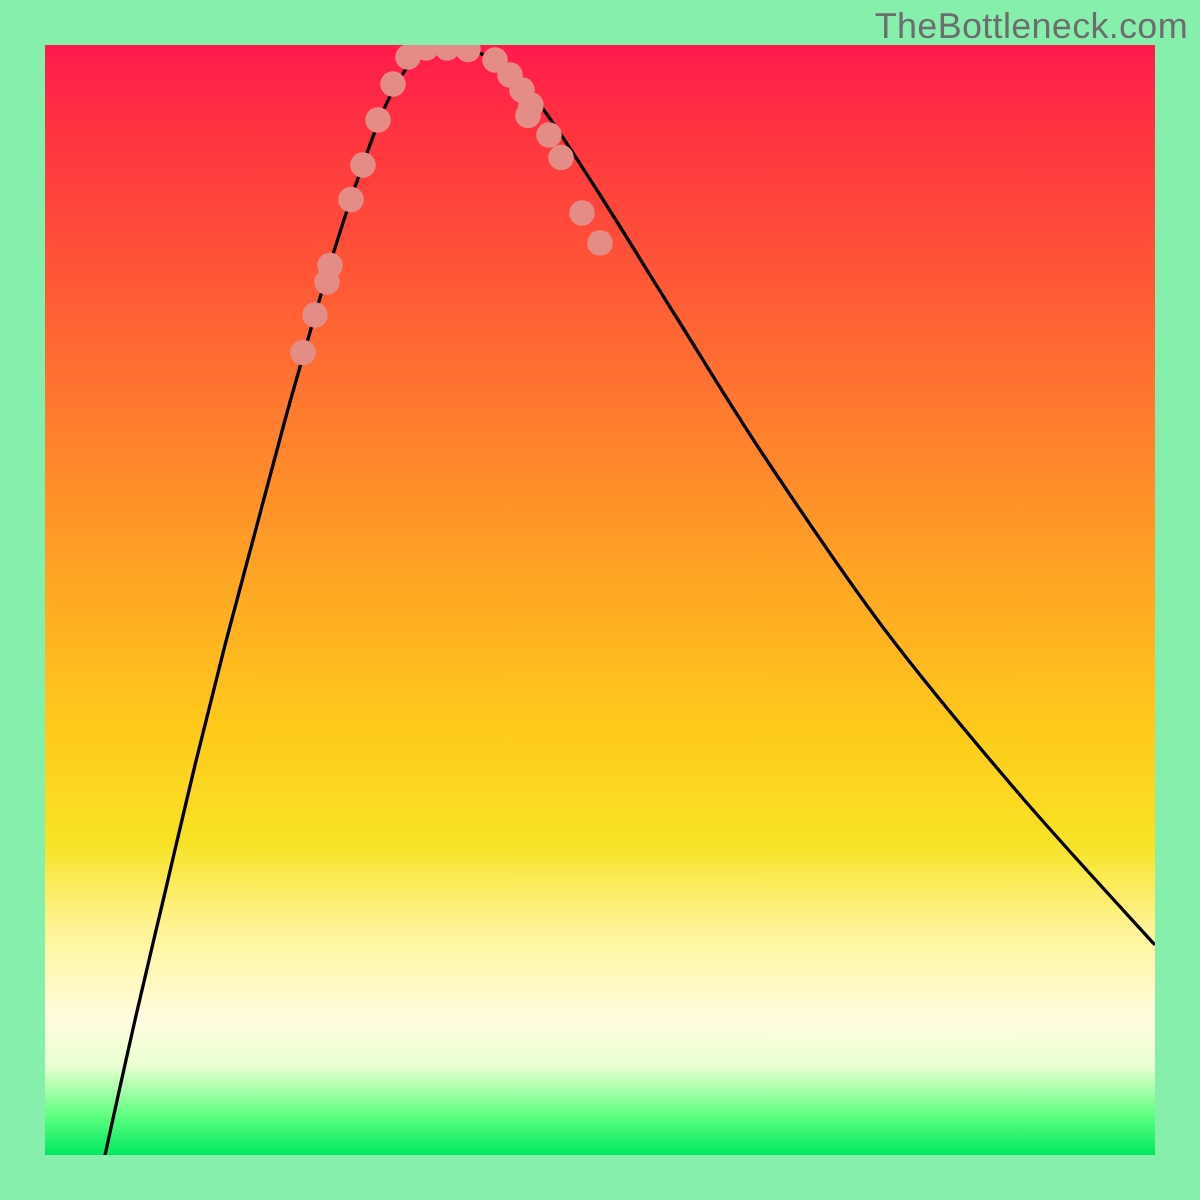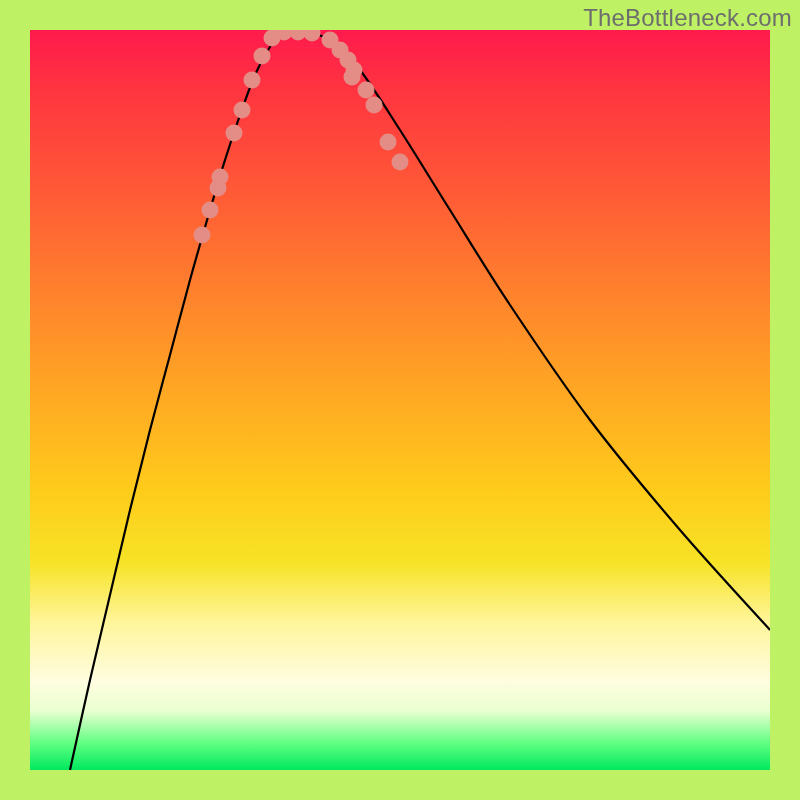--- a/index.html
+++ b/index.html
@@ -8,21 +8,21 @@
     width: 800px;
     height: 800px;
     background: #000;
     overflow: hidden;
     font-family: Arial, Helvetica, sans-serif;
   }
   .frame {
     position: relative;
     width: 800px;
     height: 800px;
-    background: #bef264;
+    background: #86efac;
   }
   .plot-area {
     position: absolute;
     left: 30px;
     top: 30px;
     width: 740px;
     height: 740px;
     background: linear-gradient(
       to bottom,
       #ff1a4d 0%,

